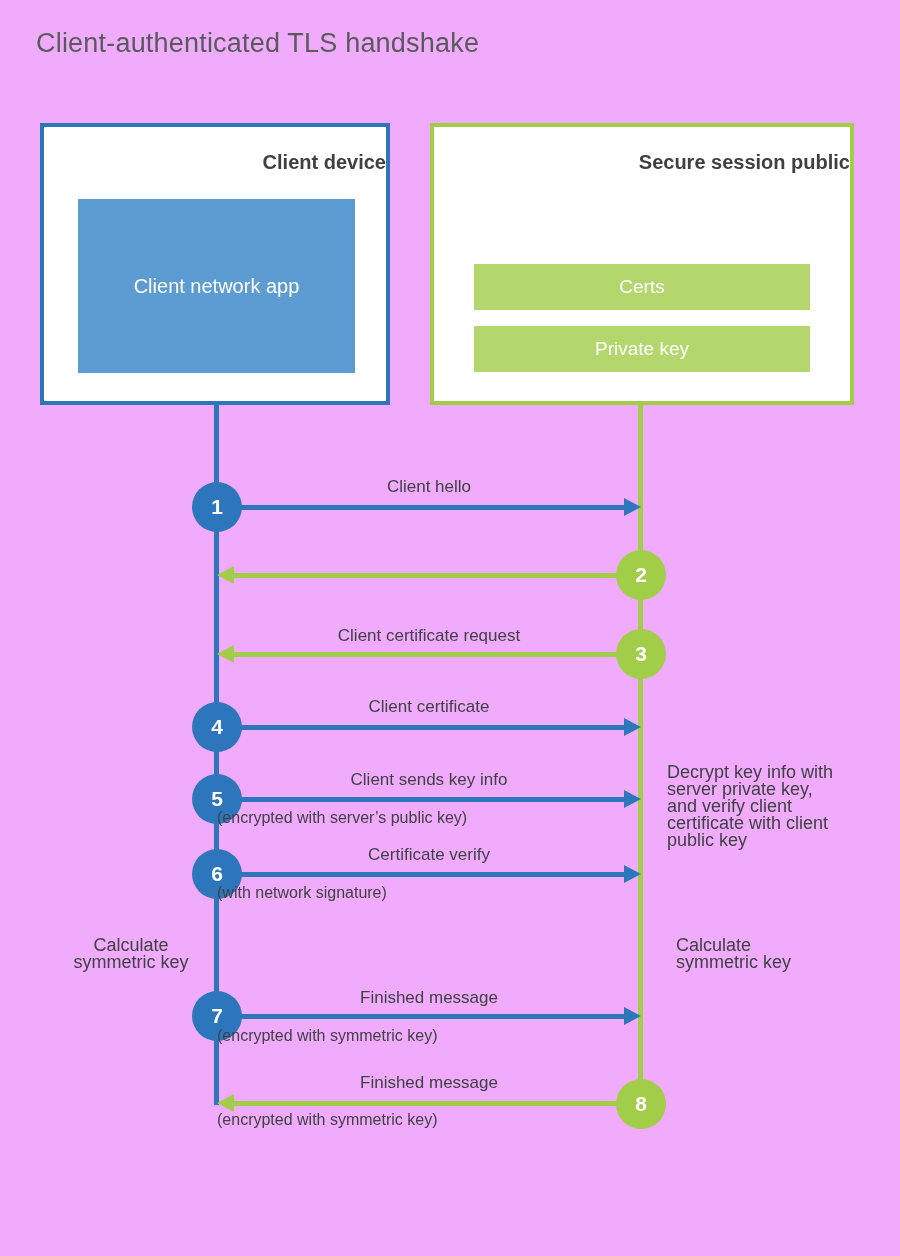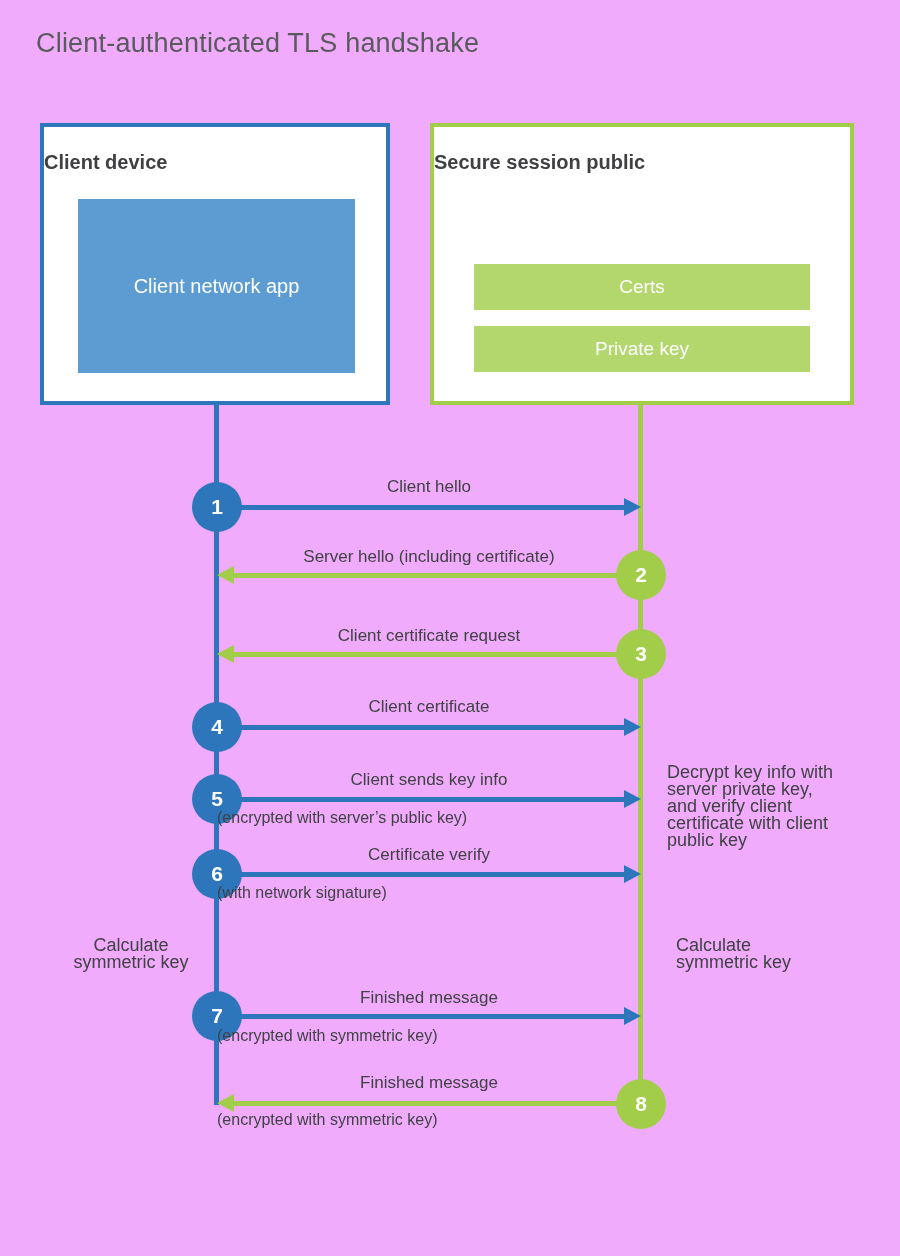--- a/index.html
+++ b/index.html
@@ -9,21 +9,21 @@
     --blue:#2e76bb;--blue-light:#5d9bd3;--green:#a2cd49;--green-light:#b3d76d;
     --text-dark:#414144;--title-gray:#595a5c;
   }
   .abs{position:absolute;}
   
   .page-title{left:36px;top:28px;font-size:27px;font-weight:300;color:var(--title-gray);letter-spacing:.2px;}
   
   .actor-box{box-sizing:border-box;width:350px;height:282px;top:123px;background:#fff;}
   .client-box{left:40px;border:4px solid var(--blue);}
   .server-box{left:430px;width:424px;border:4px solid var(--green);}
-  .actor-title{margin-top:24px;text-align:left;font-size:20px;font-weight:bold;color:#404042;}
+  .actor-title{margin-top:24px;text-align:right;font-size:20px;font-weight:bold;color:#404042;}
   .app-box{left:78px;top:199px;width:277px;height:174px;background:var(--blue-light);
     display:flex;align-items:center;justify-content:center;text-align:center;
     color:#fff;font-size:20px;line-height:1.45;}
   .app-box span{display:block;width:170px;}
   .server-bar{left:474px;width:336px;height:46px;background:var(--green-light);
     display:flex;align-items:center;justify-content:center;color:#fff;font-size:19px;}
   
   .lifeline{width:5px;top:405px;height:700px;}
   .lifeline.blue{left:214px;background:var(--blue);}
   .lifeline.green{left:638px;background:var(--green);}
@@ -65,21 +65,20 @@
   <div class="abs server-bar" style="top:326px">Private key</div>
 
   <div class="abs lifeline blue"></div>
   <div class="abs lifeline green"></div>
 
   <div class="abs msg-label" style="top:477px">Client hello</div>
   <div class="abs bar blue" style="top:505px"></div>
   <div class="abs head right" style="top:498px"></div>
   <div class="abs badge blue" style="left:192px;top:482px">1</div>
 
-  <div class="abs msg-label" style="top:547px">Server hello (including certificate)</div>
   <div class="abs bar green" style="top:573px"></div>
   <div class="abs head left" style="top:566px"></div>
   <div class="abs badge green" style="left:616px;top:550px">2</div>
 
   <div class="abs msg-label" style="top:626px">Client certificate request</div>
   <div class="abs bar green" style="top:652px"></div>
   <div class="abs head left" style="top:645px"></div>
   <div class="abs badge green" style="left:616px;top:629px">3</div>
 
   <div class="abs msg-label" style="top:697px">Client certificate</div>

